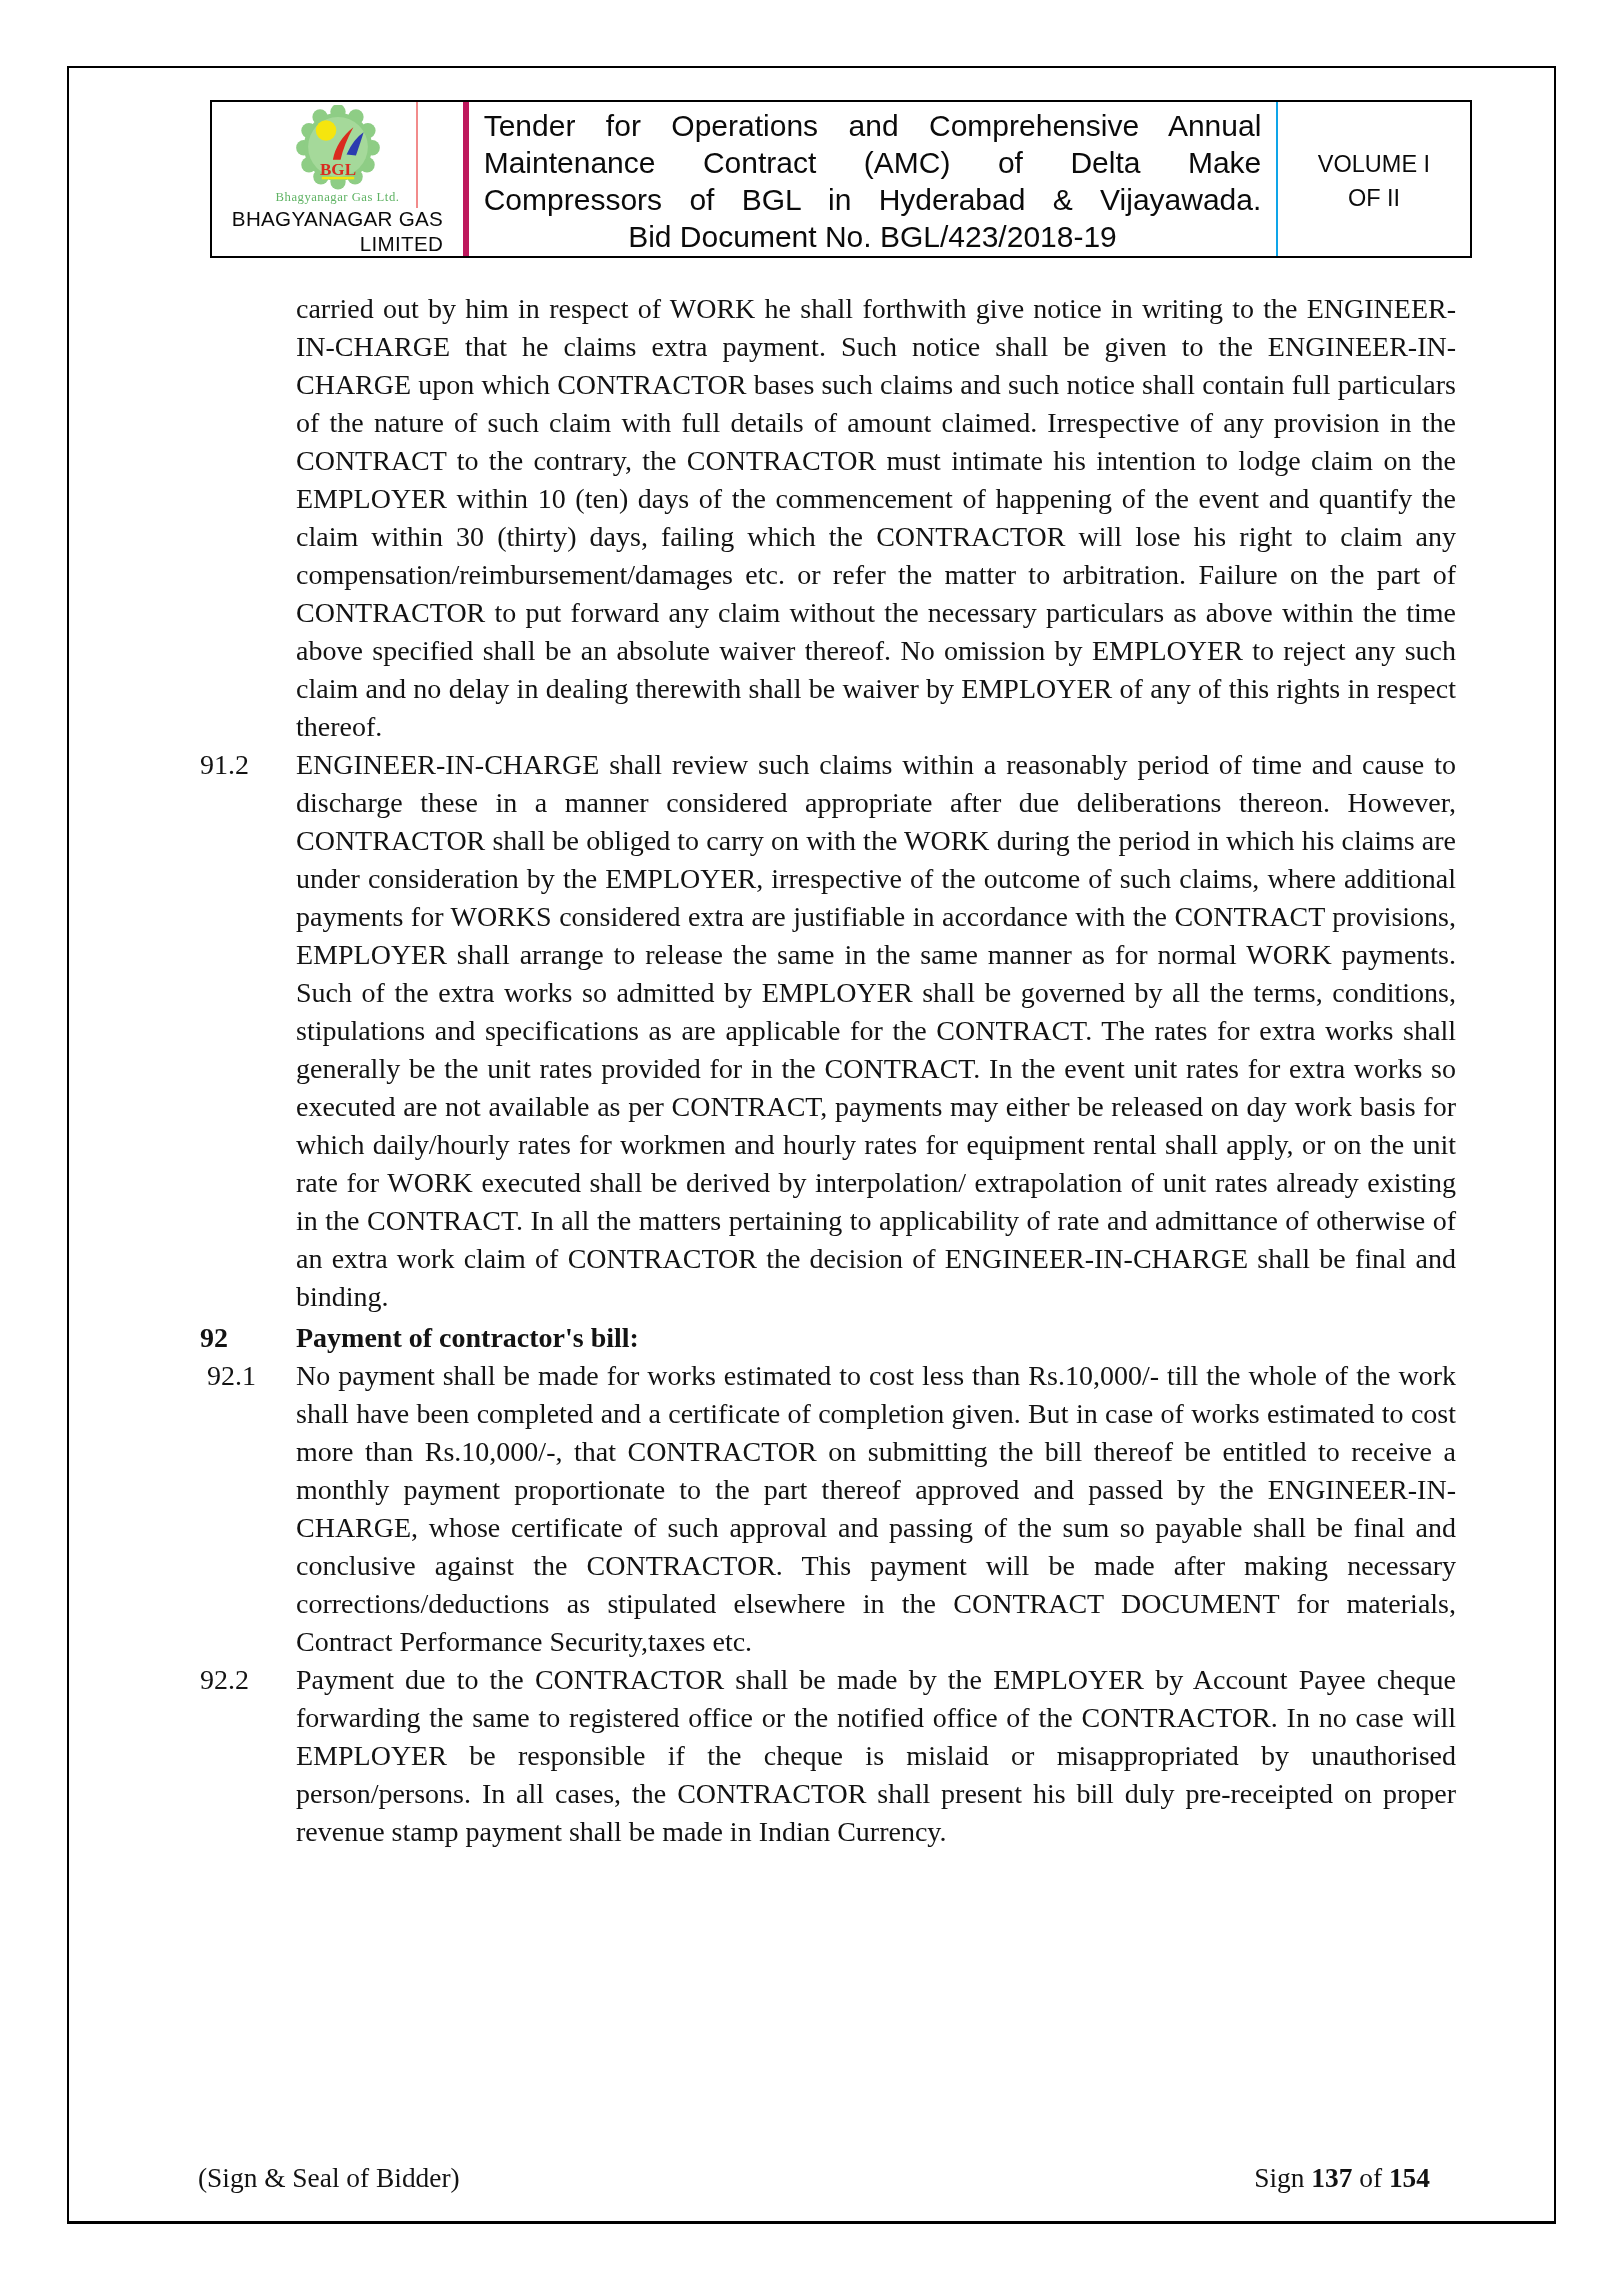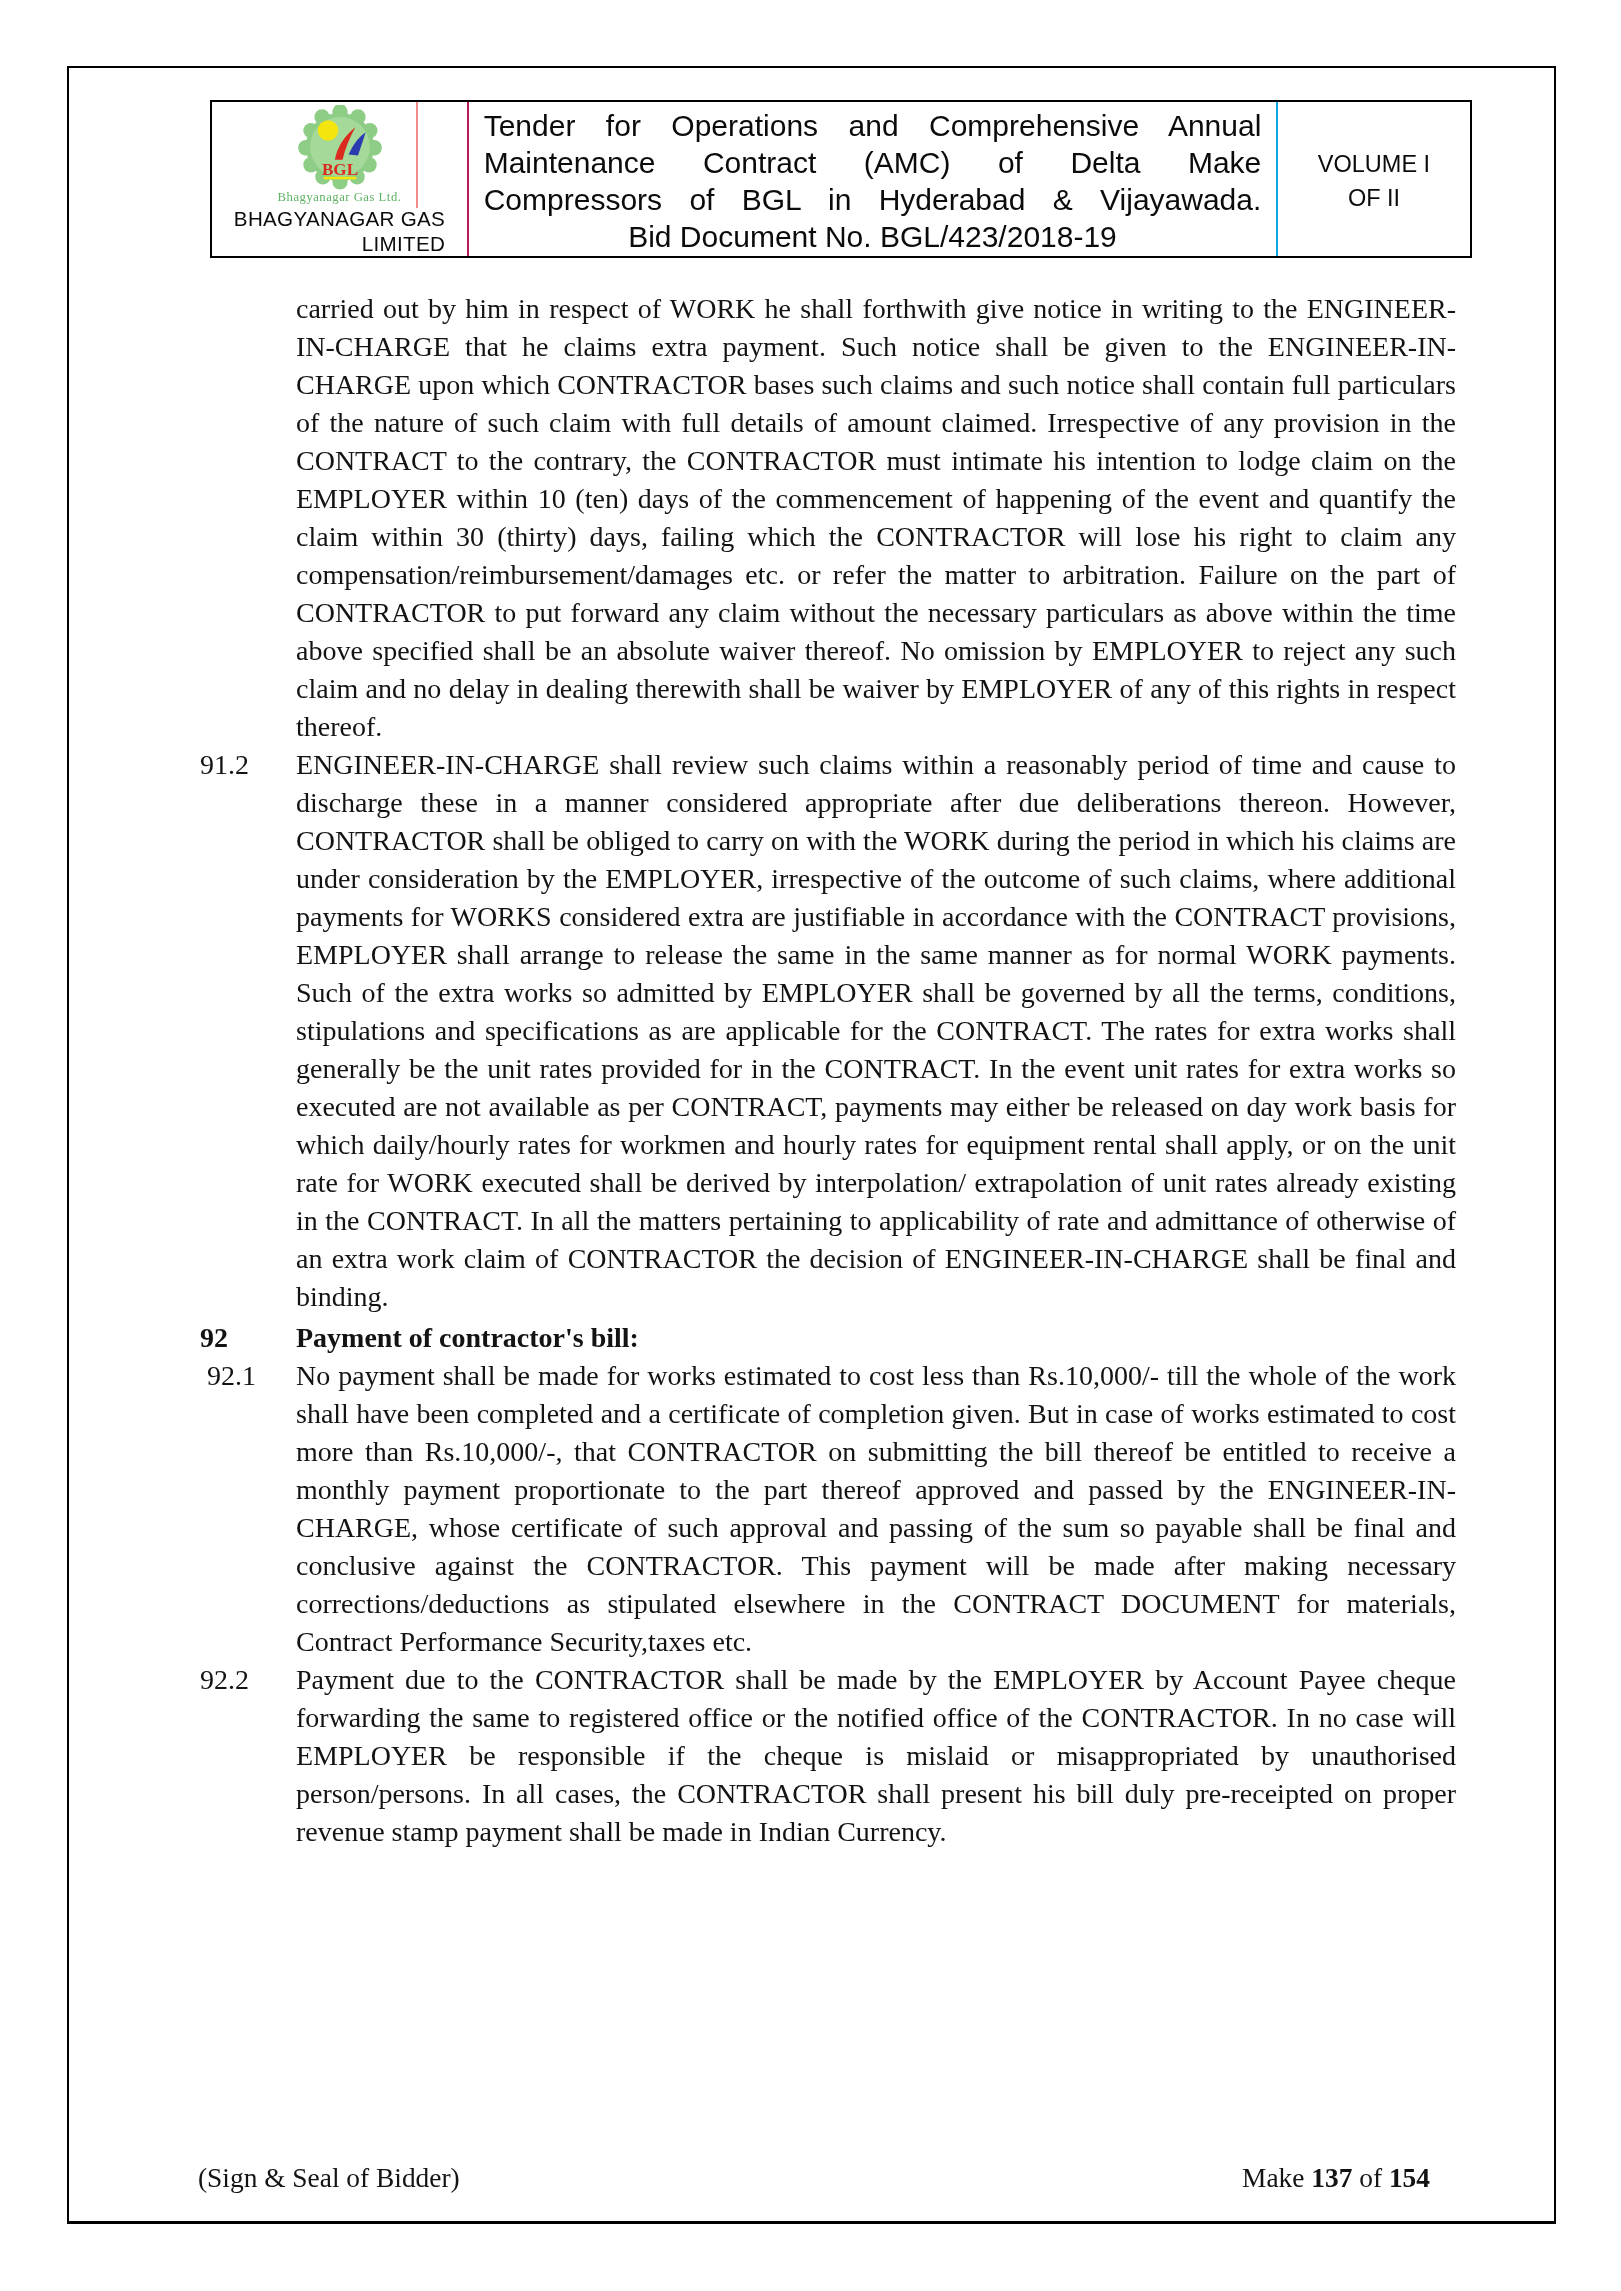--- a/index.html
+++ b/index.html
@@ -23,21 +23,21 @@
     position: absolute;
     left: 141px; top: 32px;
     width: 1262px; height: 158px;
     border: 2px solid #000;
     display: flex;
     font-family: "Liberation Sans", sans-serif;
   }
   .cell { height: 100%; position: relative; }
   .logo-cell {
     width: 257px;
-    border-right: 2px solid #be185d;
+    border-right: 6px solid #be185d;
     display: flex; flex-direction: column; align-items: center;
     padding-top: 2.9px;
     overflow: hidden;
   }
   .red-line {
     position: absolute;
     left: 204px; top: 0;
     width: 2px; height: 106px;
     background: #f28b8b;
   }
@@ -180,21 +180,21 @@
 
     <div class="para">
       <div class="pnum">92.2</div>
       <div class="ptext">Payment due to the CONTRACTOR shall be made by the EMPLOYER by Account Payee cheque forwarding the same to registered office or the notified office of the CONTRACTOR. In no case will EMPLOYER be responsible if the cheque is mislaid or misappropriated by unauthorised person/persons. In all cases, the CONTRACTOR shall present his bill duly pre-receipted on proper revenue stamp payment shall be made in Indian Currency.</div>
     </div>
   </div>
 
   <div class="footer">
     <div class="f-left">(Sign &amp; Seal of Bidder)</div>
     <div class="f-right">
-      <span>Make</span>
+      <span>Sign</span>
       <b>137</b>
       <span>of</span>
       <b>154</b>
     </div>
   </div>
 
 </div>
 
 
 </body></html>

